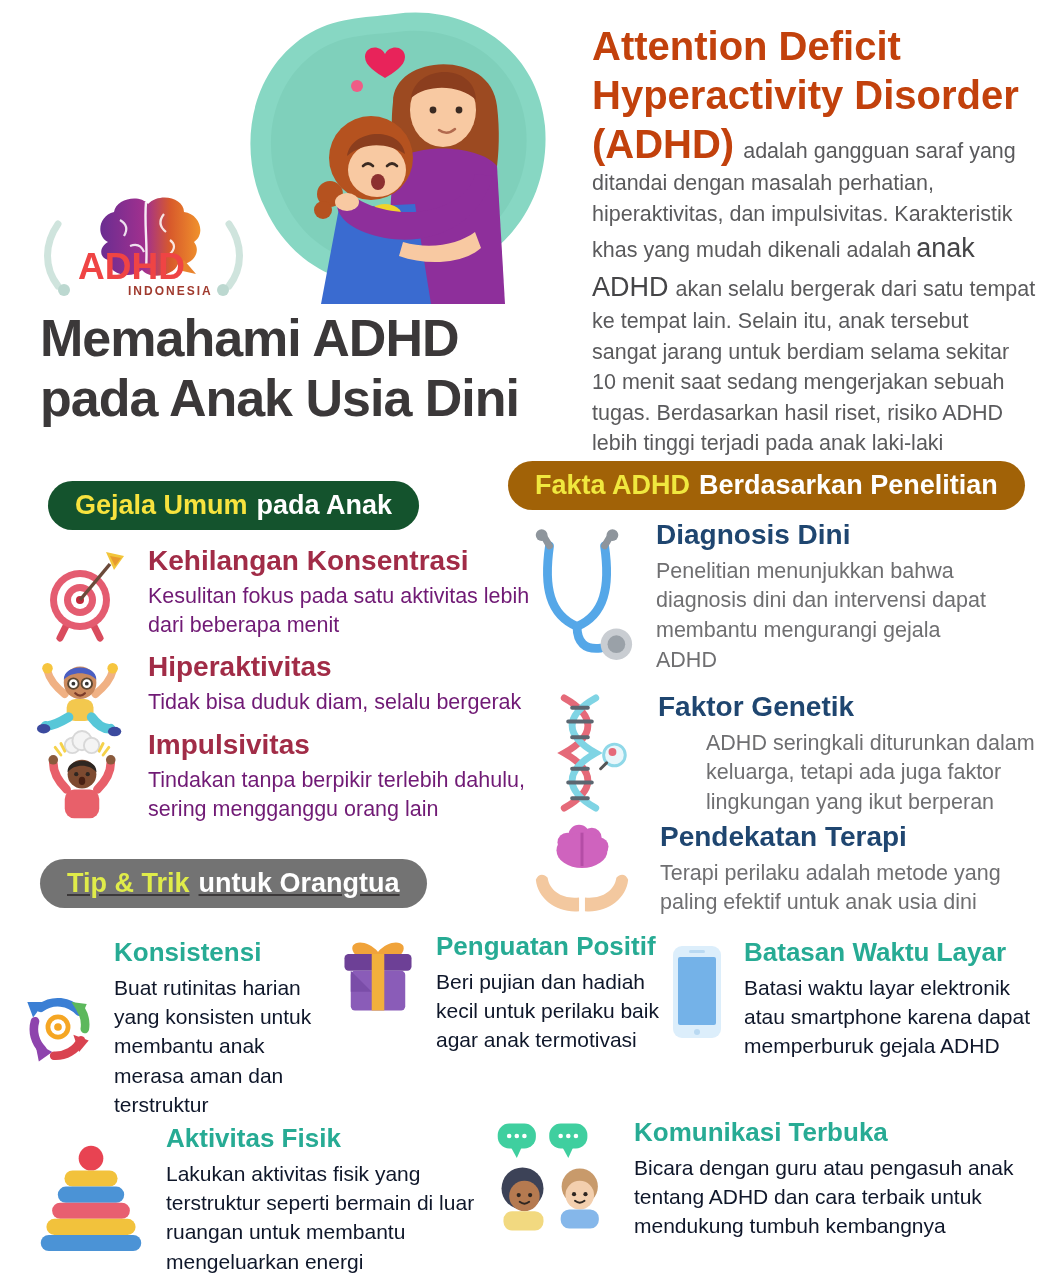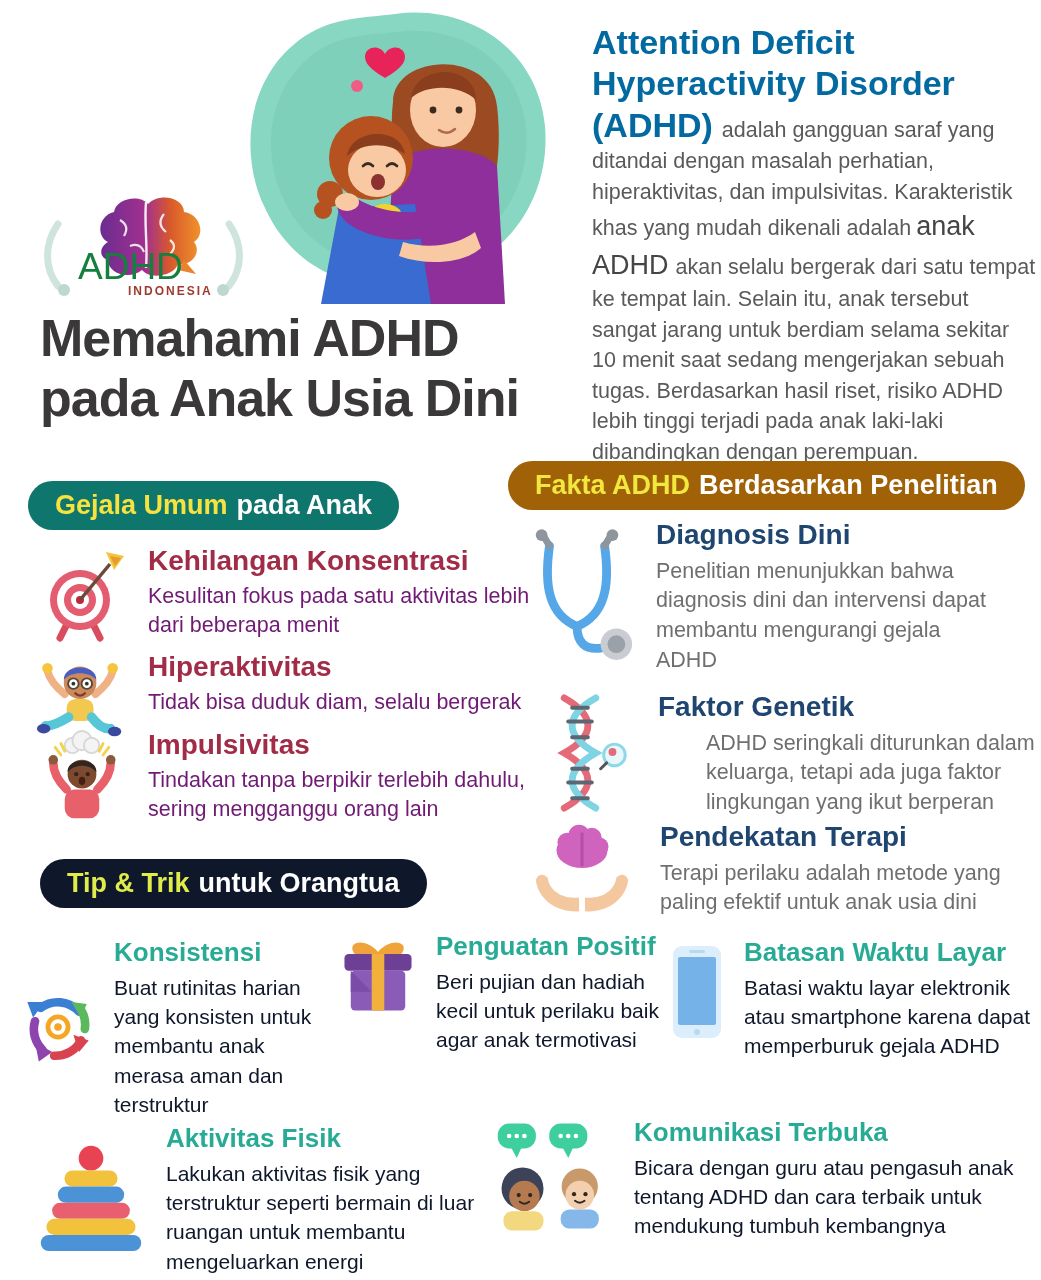--- a/index.html
+++ b/index.html
@@ -5,38 +5,38 @@
   html,body{margin:0;padding:0;background:#ffffff;}
   .page{
     position:relative;width:1041px;height:1280px;background:#ffffff;overflow:hidden;
     font-family:"Liberation Sans","DejaVu Sans",sans-serif;color:#3b3839;
   }
   
   .hero{position:absolute;left:235px;top:6px;width:330px;height:300px;}
   
   .logo{position:absolute;left:36px;top:190px;width:215px;height:120px;}
   .logo svg{position:absolute;left:0;top:0;}
-  .logo-text{position:absolute;left:42px;top:58px;font-weight:400;font-size:37px;color:#15803d;letter-spacing:0;line-height:1;}
+  .logo-text{position:absolute;left:42px;top:58px;font-weight:700;font-size:37px;color:#ef4444;letter-spacing:0;line-height:1;}
   .logo-sub{position:absolute;left:92px;top:94px;font-size:12px;font-weight:700;color:#a03a2e;letter-spacing:2px;}
   
   .intro{position:absolute;left:592px;top:22px;width:444px;}
   .intro-text{margin:0;font-size:21.5px;line-height:1.42;color:#5a5a5c;}
-  .intro-bold-lg{font-size:34px;font-weight:700;color:#0369a1;line-height:1.22;margin-right:9px;}
+  .intro-bold-lg{font-size:40px;font-weight:700;color:#c2410c;line-height:1.22;margin-right:9px;}
   .intro-bold-md{font-size:27px;font-weight:400;color:#454547;margin:0 7px 0 5px;}
   .intro-body{}
   
   .main-title{position:absolute;left:40px;top:308px;font-size:52px;font-weight:700;color:#3b3839;line-height:1.16;letter-spacing:-1px;}
   
   .pill{position:absolute;display:inline-block;border-radius:999px;padding:9px 27px;font-size:27px;font-weight:700;white-space:nowrap;}
   .pill .hl{margin-right:9px;}
-  .pill-red{left:28px;top:481px;background:#0f766e;}
+  .pill-red{left:48px;top:481px;background:#14532d;}
   .pill-red .hl{color:#f8e33e;} .pill-red .rest{color:#ffffff;}
   .pill-blue{left:508px;top:461px;background:#a16207;}
   .pill-blue .hl{color:#f0e83e;} .pill-blue .rest{color:#ffffff;}
-  .pill-teal{left:40px;top:859px;background:#0f172a;}
+  .pill-teal{left:40px;top:859px;background:#737373;text-decoration:underline;}
   .pill-teal .hl{color:#e0ec4a;} .pill-teal .rest{color:#ffffff;}
   
   .item{position:absolute;display:flex;}
   .item .icon{flex:0 0 auto;}
   .sym-title{font-size:28px;font-weight:700;color:#a12c47;margin:0 0 5px 0;line-height:1.1;}
   .sym-desc{font-size:21.5px;color:#701a75;line-height:1.36;margin:0;}
   .fact-title{font-size:28px;font-weight:700;color:#1f4670;margin:0 0 6px 0;line-height:1.1;}
   .fact-desc{font-size:21.5px;color:#6f6f71;line-height:1.38;margin:0;}
   .tip-title{font-size:26px;font-weight:700;color:#27ab94;margin:0 0 6px 0;line-height:1.1;}
   .tip-desc{font-size:21px;color:#0f172a;line-height:1.4;margin:0;}

